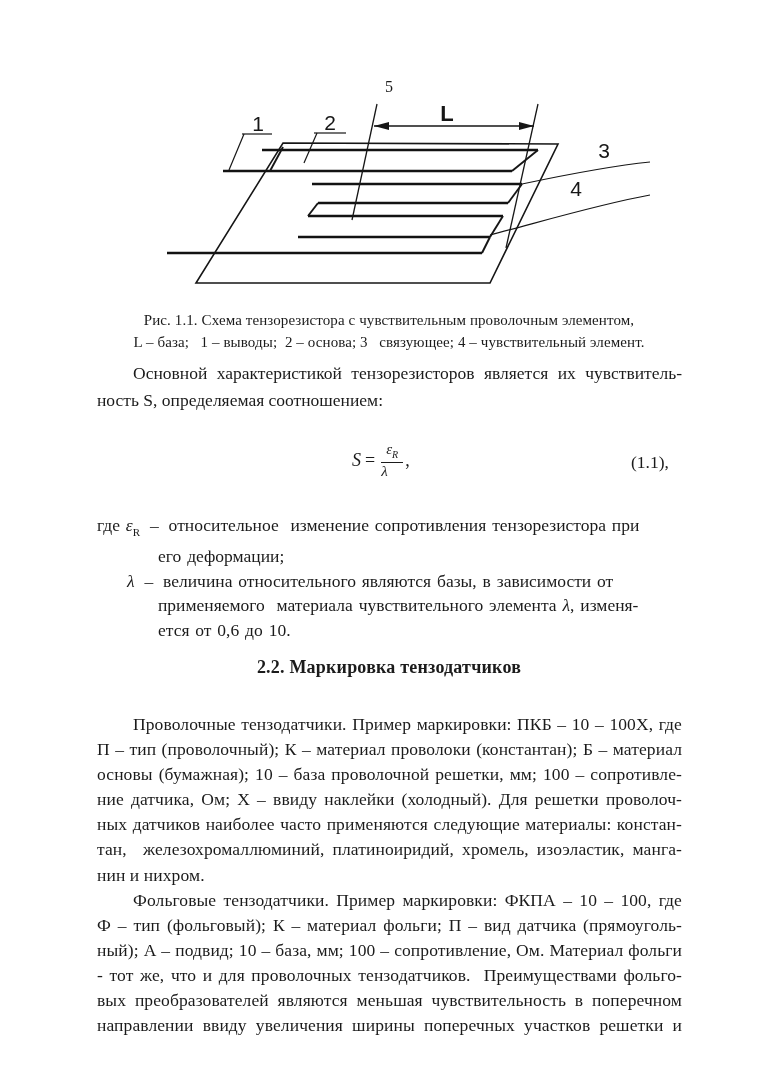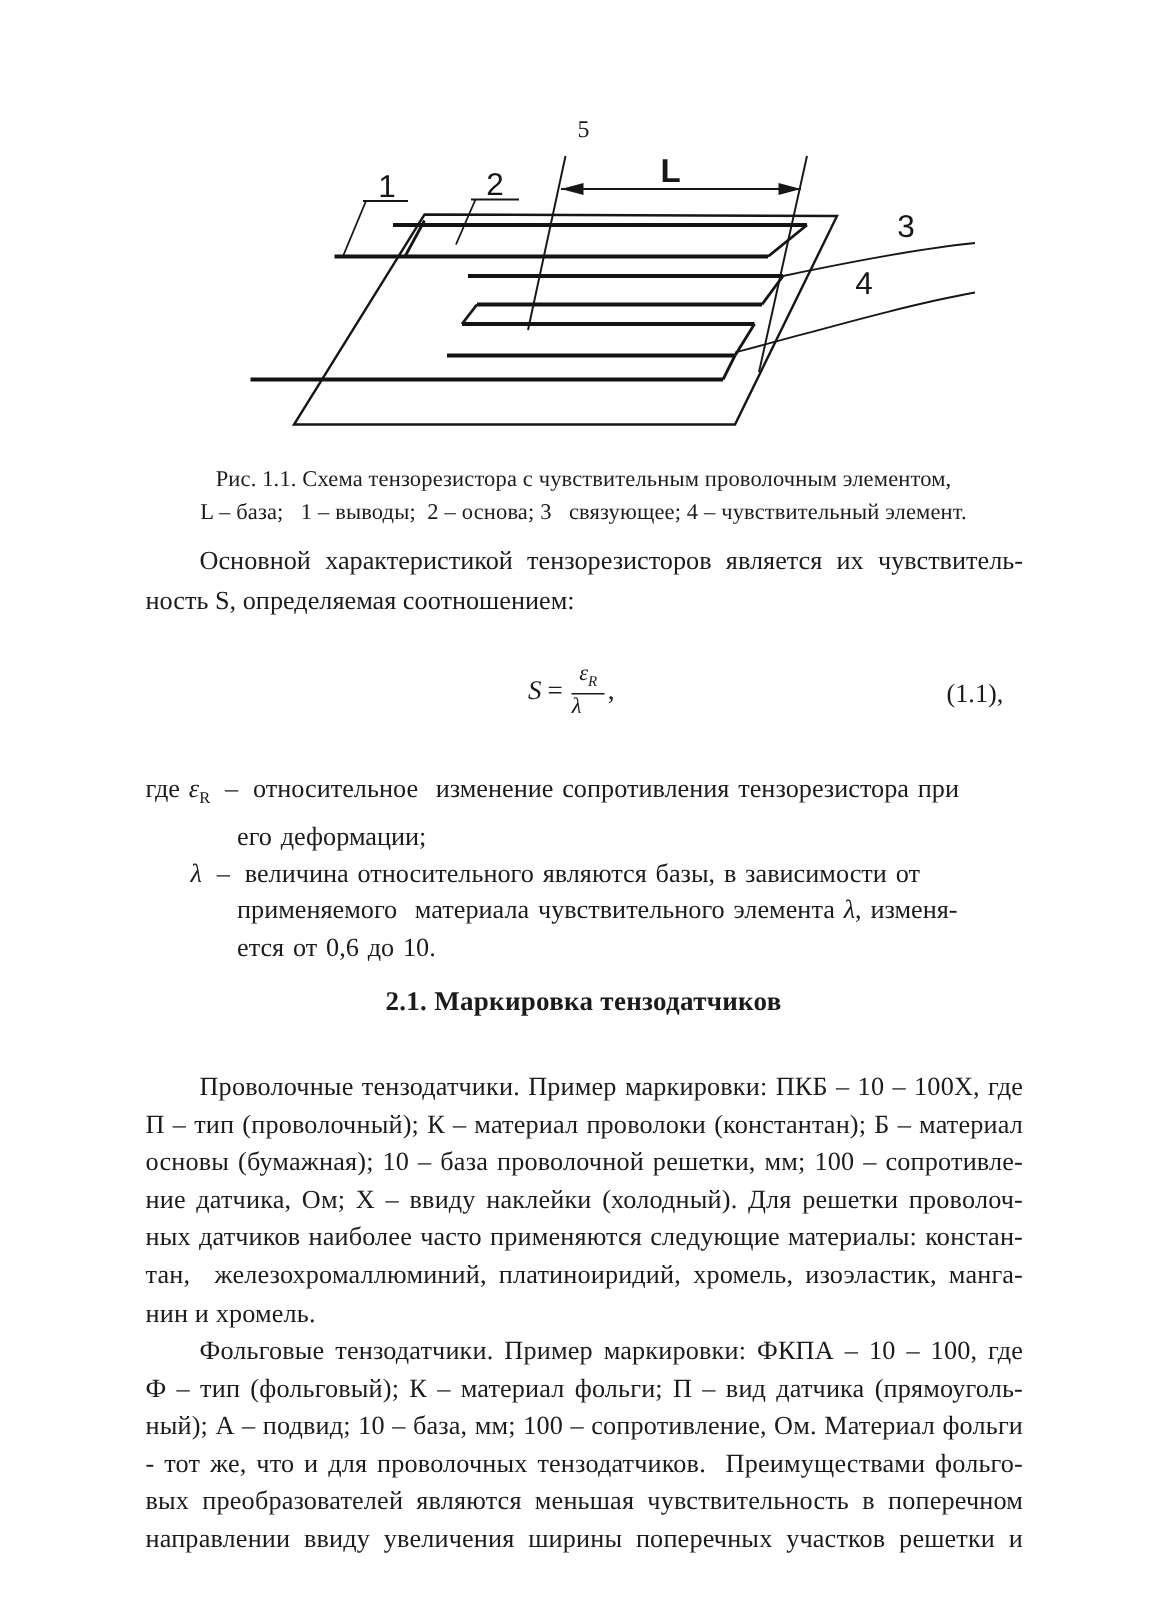--- a/index.html
+++ b/index.html
@@ -143,29 +143,29 @@
     <span class="dash">–</span>
     <span>величина относительного являются базы, в зависимости от</span>
   </div>
   <div class="line ind2">
     <span>применяемого&nbsp; материала чувствительного элемента</span>
     <span> <i>λ</i></span><span>, изменя-</span>
   </div>
   <div class="line ind2">ется от 0,6 до 10.</div>
 </div>
 
-<div class="abs center" id="section-heading">2.1. Маркировка тензодатчиков</div>
+<div class="abs center" id="section-heading">2.2. Маркировка тензодатчиков</div>
 
 <div class="abs tb" id="body-paragraphs">
     <div class="line jl ind">Проволочные тензодатчики. Пример маркировки: ПКБ – 10 – 100Х, где</div>
     <div class="line jl">П – тип (проволочный); К – материал проволоки (константан); Б – материал</div>
     <div class="line jl">основы (бумажная); 10 – база проволочной решетки, мм; 100 – сопротивле-</div>
     <div class="line jl">ние датчика, Ом; Х – ввиду наклейки (холодный). Для решетки проволоч-</div>
     <div class="line jl">ных датчиков наиболее часто применяются следующие материалы: констан-</div>
     <div class="line jl">тан,&nbsp; железохромаллюминий, платиноиридий, хромель, изоэластик, манга-</div>
-    <div class="line">нин и хромель.</div>
+    <div class="line">нин и нихром.</div>
     <div class="line jl ind">Фольговые тензодатчики. Пример маркировки: ФКПА – 10 – 100, где</div>
     <div class="line jl">Ф – тип (фольговый); К – материал фольги; П – вид датчика (прямоуголь-</div>
     <div class="line jl">ный); А – подвид; 10 – база, мм; 100 – сопротивление, Ом. Материал фольги</div>
     <div class="line jl">- тот же, что и для проволочных тензодатчиков.&nbsp; Преимуществами фольго-</div>
     <div class="line jl">вых преобразователей являются меньшая чувствительность в поперечном</div>
     <div class="line jl">направлении ввиду увеличения ширины поперечных участков решетки и</div>
   </div>
 
 </body></html>

